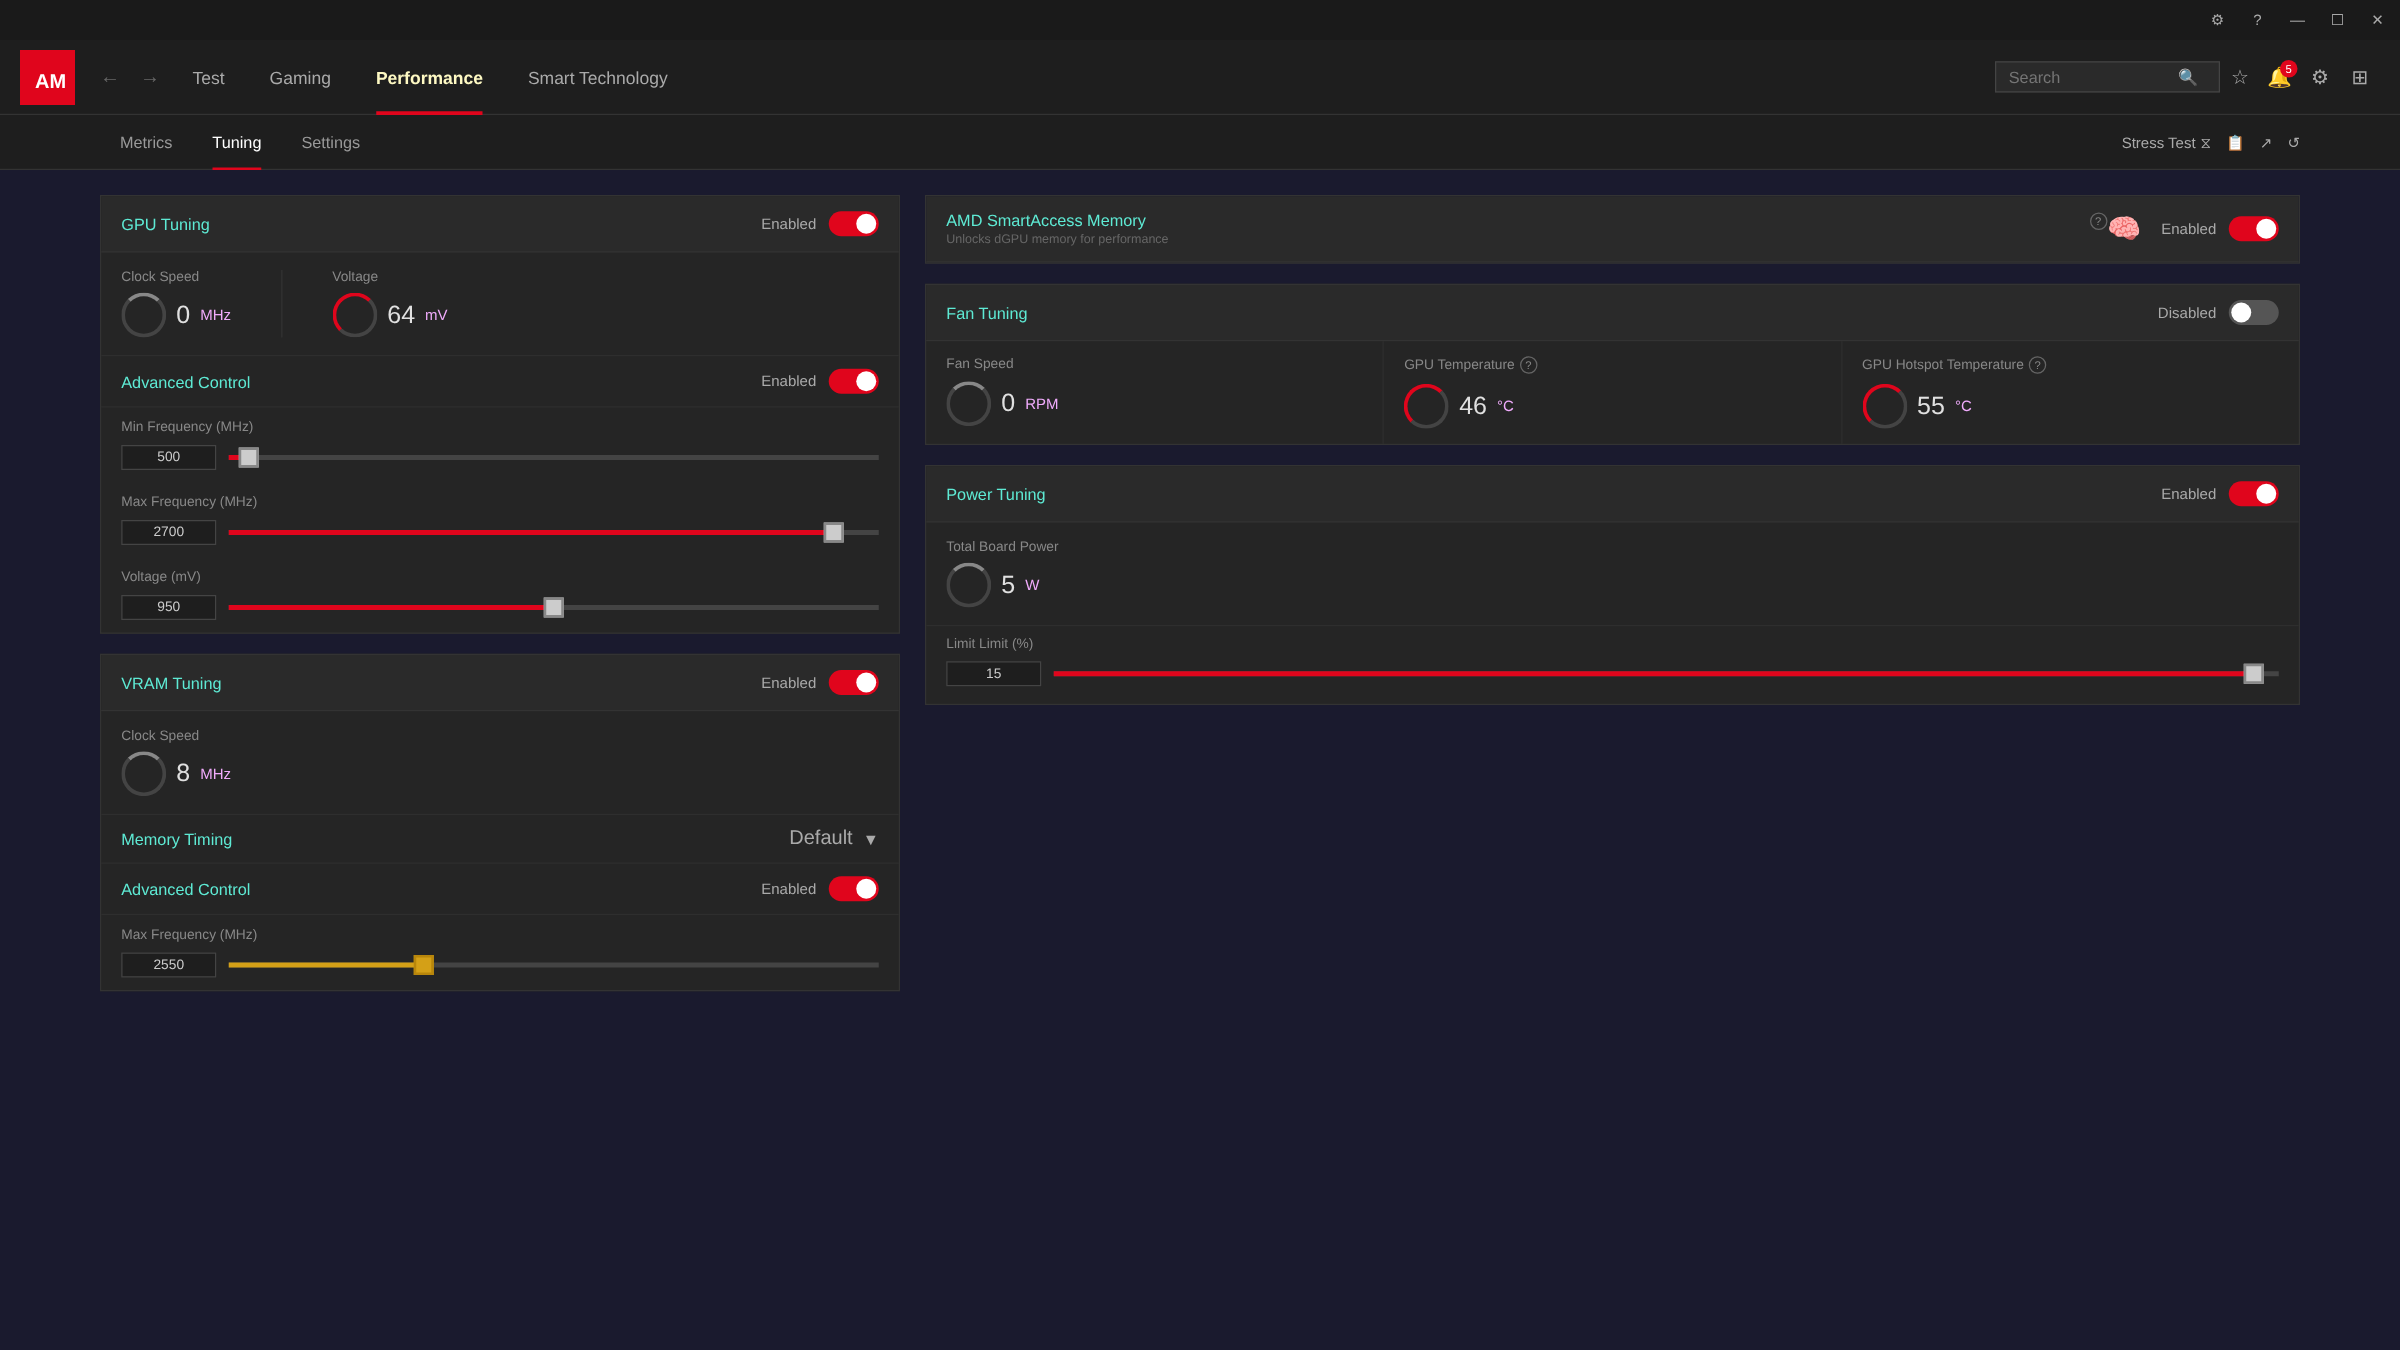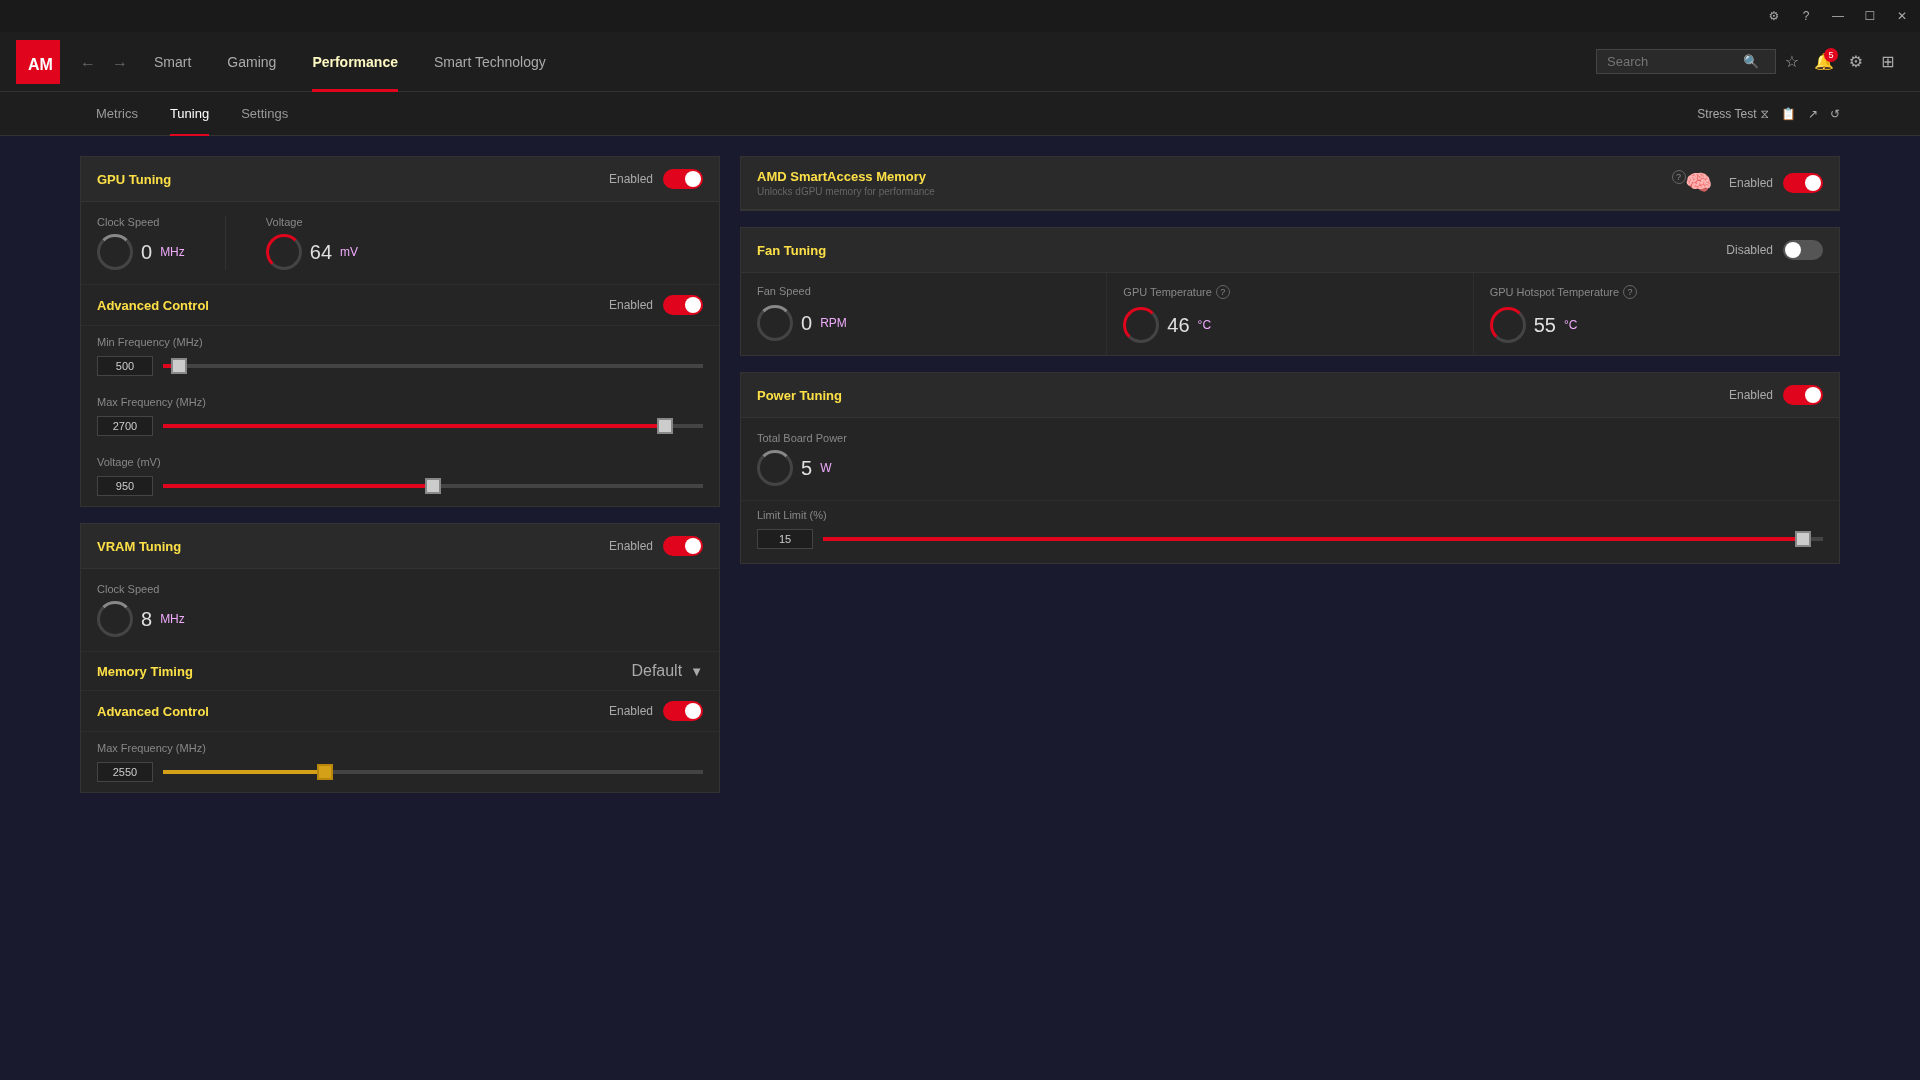--- a/index.html
+++ b/index.html
@@ -145,21 +145,21 @@
       background: #252525;
       border: 1px solid #333;
     }
     .card-header {
       display: flex; align-items: center;
       padding: 12px 16px;
       background: #2a2a2a;
       border-bottom: 1px solid #333;
     }
     .card-title {
-      font-size: 13px; font-weight: 700; color: #fde047;
+      font-size: 13px; font-weight: 400; color: #5eead4;
       flex: 1;
     }
     .card-status { color: #aaa; font-size: 12px; margin-right: 10px; }
     .card-body { padding: 14px 16px; }
 
     
     .toggle {
       width: 40px; height: 20px;
       border-radius: 10px;
       position: relative; cursor: pointer;
@@ -202,21 +202,21 @@
     }
     .gauge-circle.red-gauge { border-top-color: #e0051c; border-left-color: #e0051c; }
     .gauge-value { font-size: 20px; color: #e0e0e0; font-weight: 300; }
     .gauge-unit { font-size: 12px; color: #f0abfc; }
 
     
     .slider-section { padding: 10px 16px; }
     .slider-label { font-size: 11px; color: #888; margin-bottom: 8px; }
     .slider-row { display: flex; align-items: center; gap: 10px; }
     .slider-input-box {
-      width: 56px; padding: 3px 6px;
+      width: 76px; padding: 3px 6px;
       background: #1e1e1e; border: 1px solid #444;
       color: #ccc; font-size: 11px; text-align: center;
     }
     .slider-track {
       flex: 1; height: 4px; background: #444;
       position: relative; cursor: pointer;
     }
     .slider-fill-red {
       position: absolute; left: 0; top: 0; height: 4px;
       background: #e0051c;
@@ -278,21 +278,21 @@
 </div>
 
 <div class="navbar">
   <div class="navbar-logo">
     <svg width="28" height="28" viewBox="0 0 28 28">
         <text x="4" y="22" fill="white" font-size="16" font-weight="bold">AMD</text>
       </svg>
   </div>
   <div class="nav-arrow">←</div>
   <div class="nav-arrow">→</div>
-  <div class="nav-item">Smart</div>
+  <div class="nav-item">Test</div>
   <div class="nav-item">Gaming</div>
   <div class="nav-item active">Performance</div>
   <div class="nav-item">Smart Technology</div>
   <div class="nav-spacer"></div>
   <div class="search-box">
     <input type="text" placeholder="Search" style="">
     <span>🔍</span>
   </div>
   <div class="nav-icon">☆</div>
   <div class="nav-icon">

